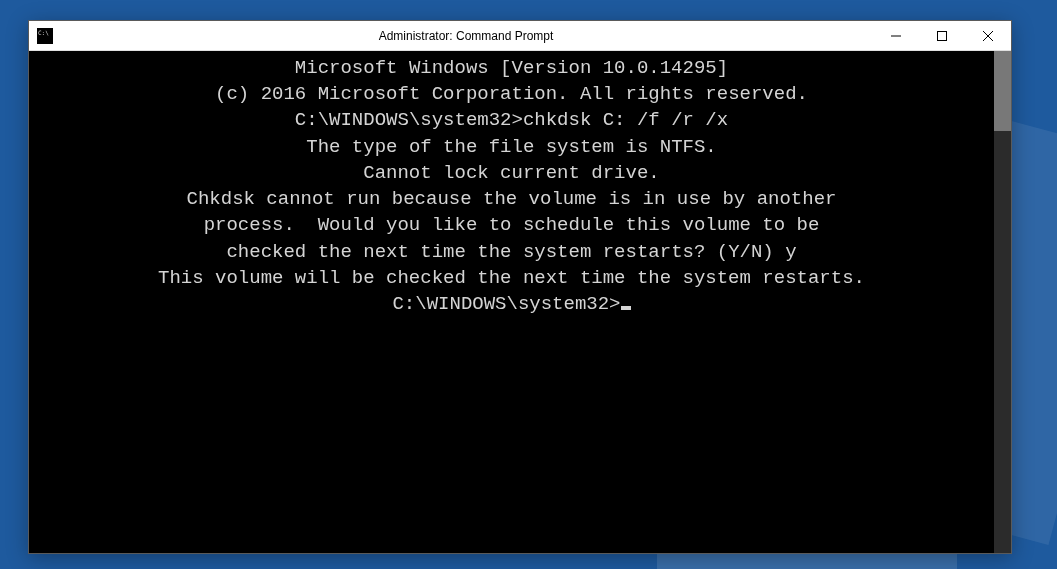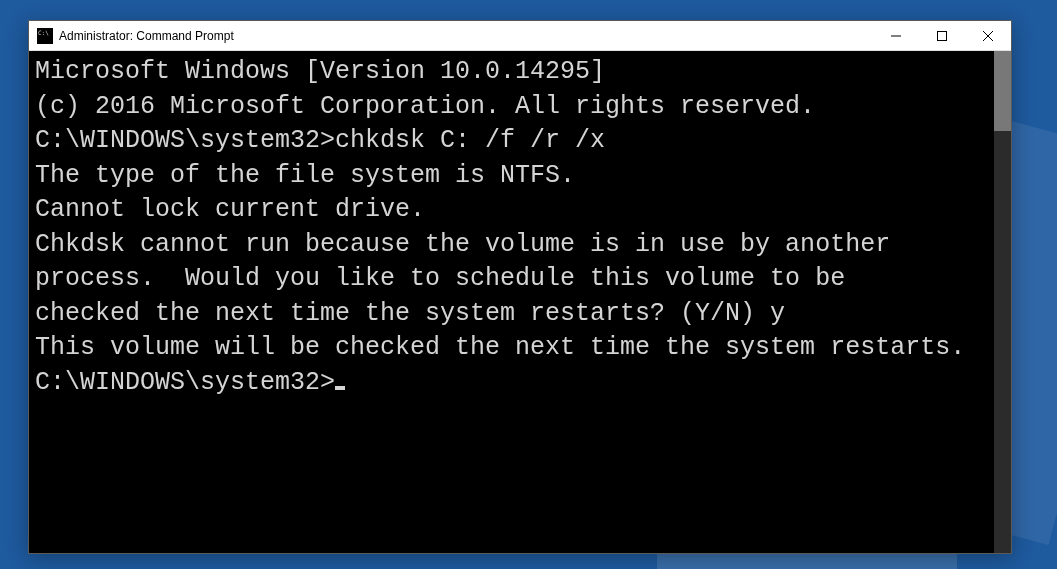--- a/index.html
+++ b/index.html
@@ -43,20 +43,21 @@
       position: absolute;
       left: 28px;
       top: 20px;
       width: 984px;
       height: 534px;
       background: #ffffff;
       border: 1px solid #5a5a5a;
       box-shadow: 0 4px 20px rgba(0,0,0,0.3);
       display: flex;
       flex-direction: column;
+      text-align: center;
     }
     .titlebar {
       height: 30px;
       background: #ffffff;
       display: flex;
       align-items: center;
       padding-left: 8px;
       border-bottom: 1px solid #e0e0e0;
     }
     .titlebar-icon {
@@ -105,21 +106,21 @@
       flex: 1;
       background: #000000;
       position: relative;
       display: flex;
     }
     .console-content {
       flex: 1;
       padding: 4px 6px;
       color: #d4d4d4;
       font-family: Consolas, "Courier New", monospace;
-      font-size: 25px;
+      font-size: 19px;
       line-height: 1.38;
       white-space: pre-wrap;
       overflow: hidden;
       border-radius: 17px;
     }
     .scrollbar {
       width: 17px;
       background: #2b2b2b;
       position: relative;
     }

